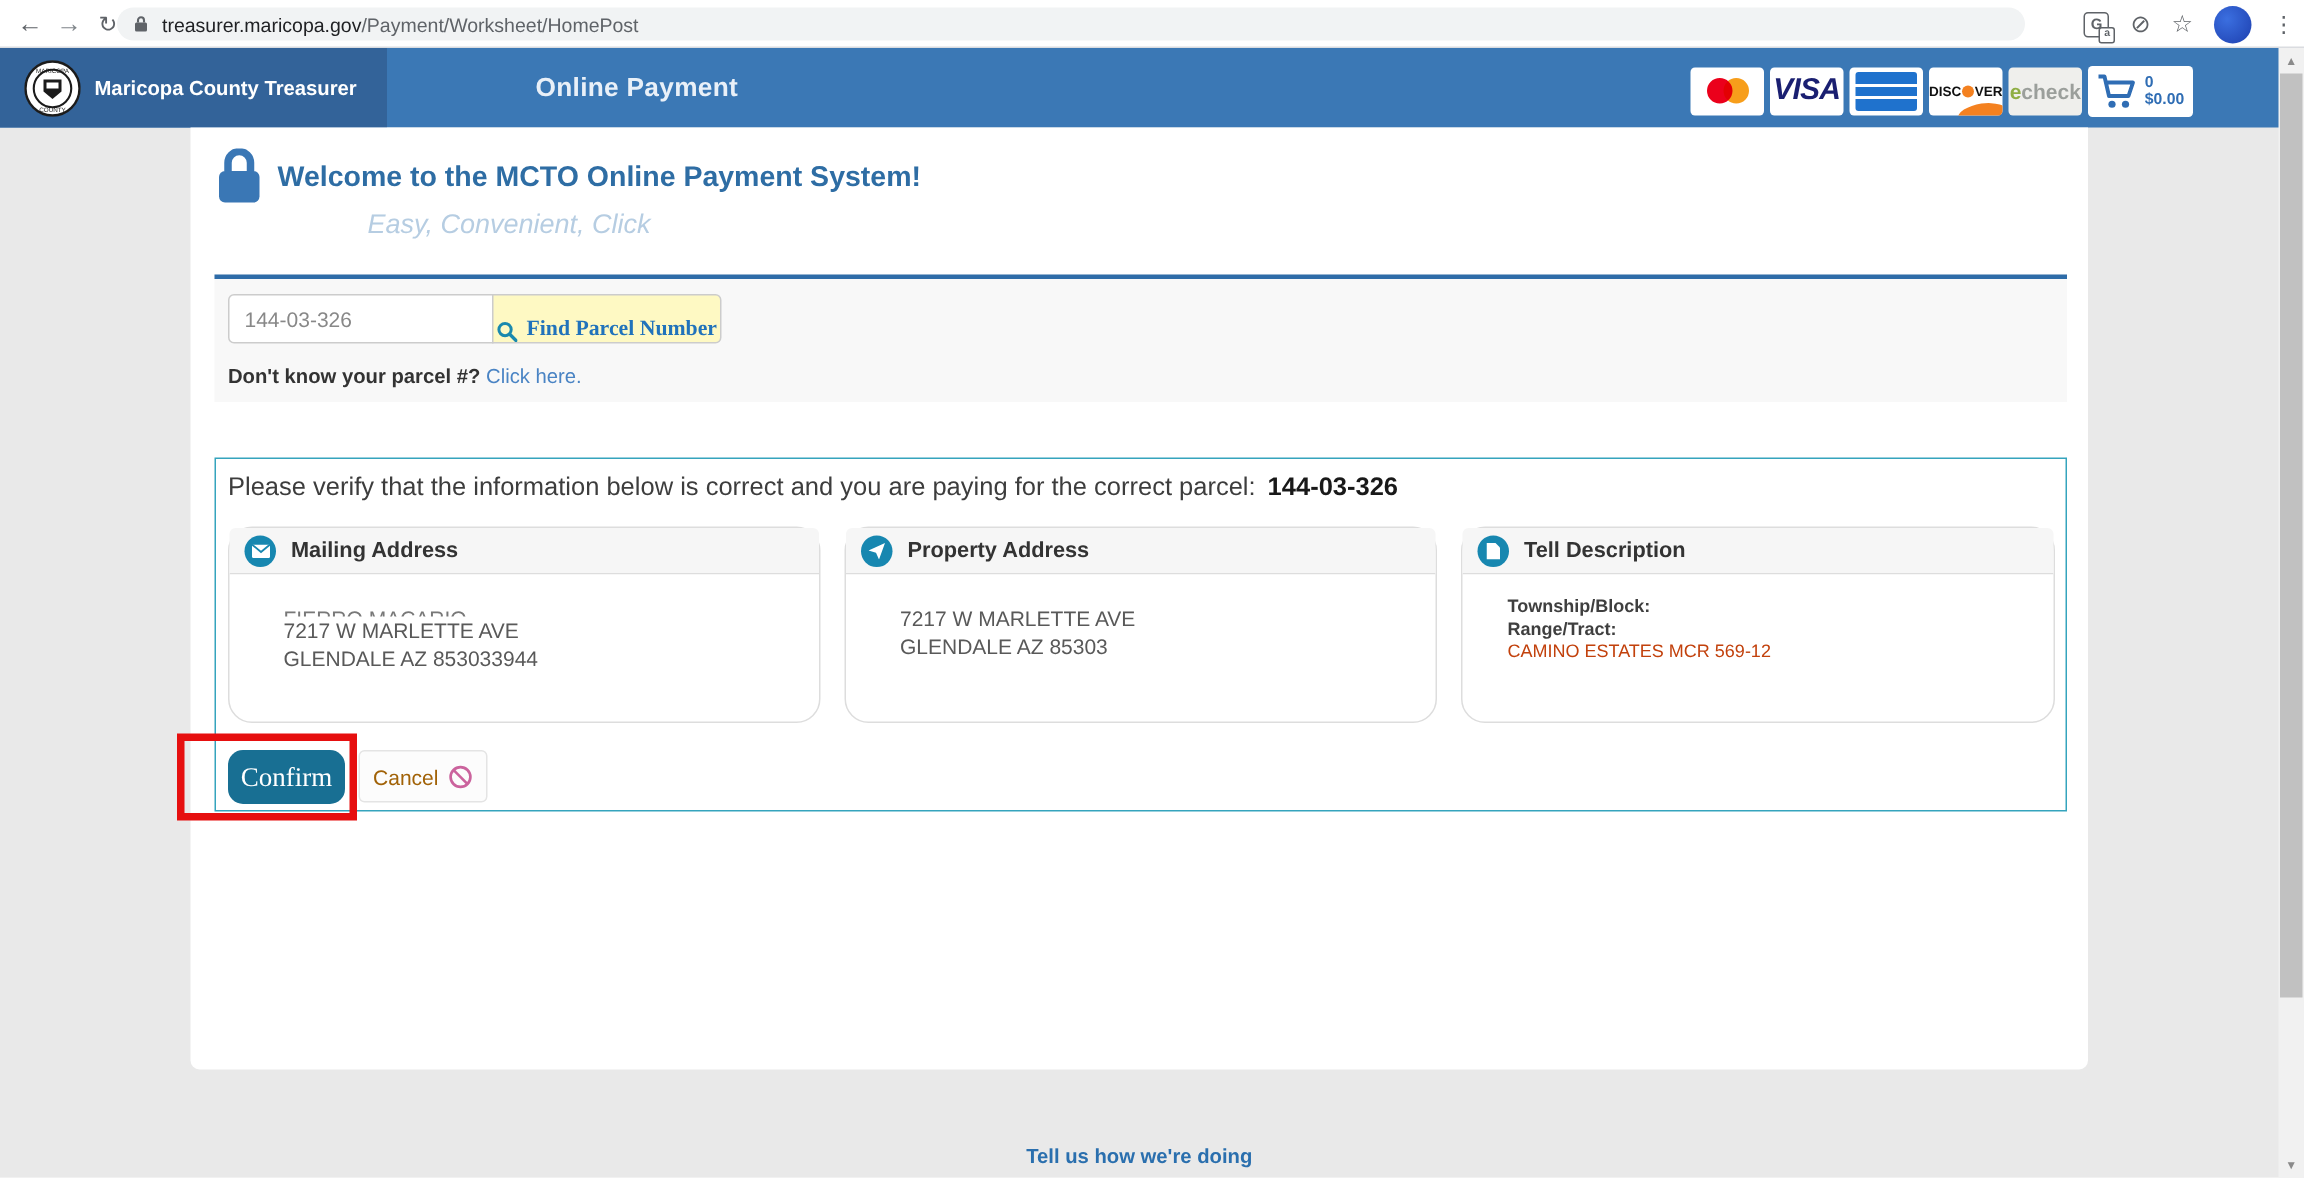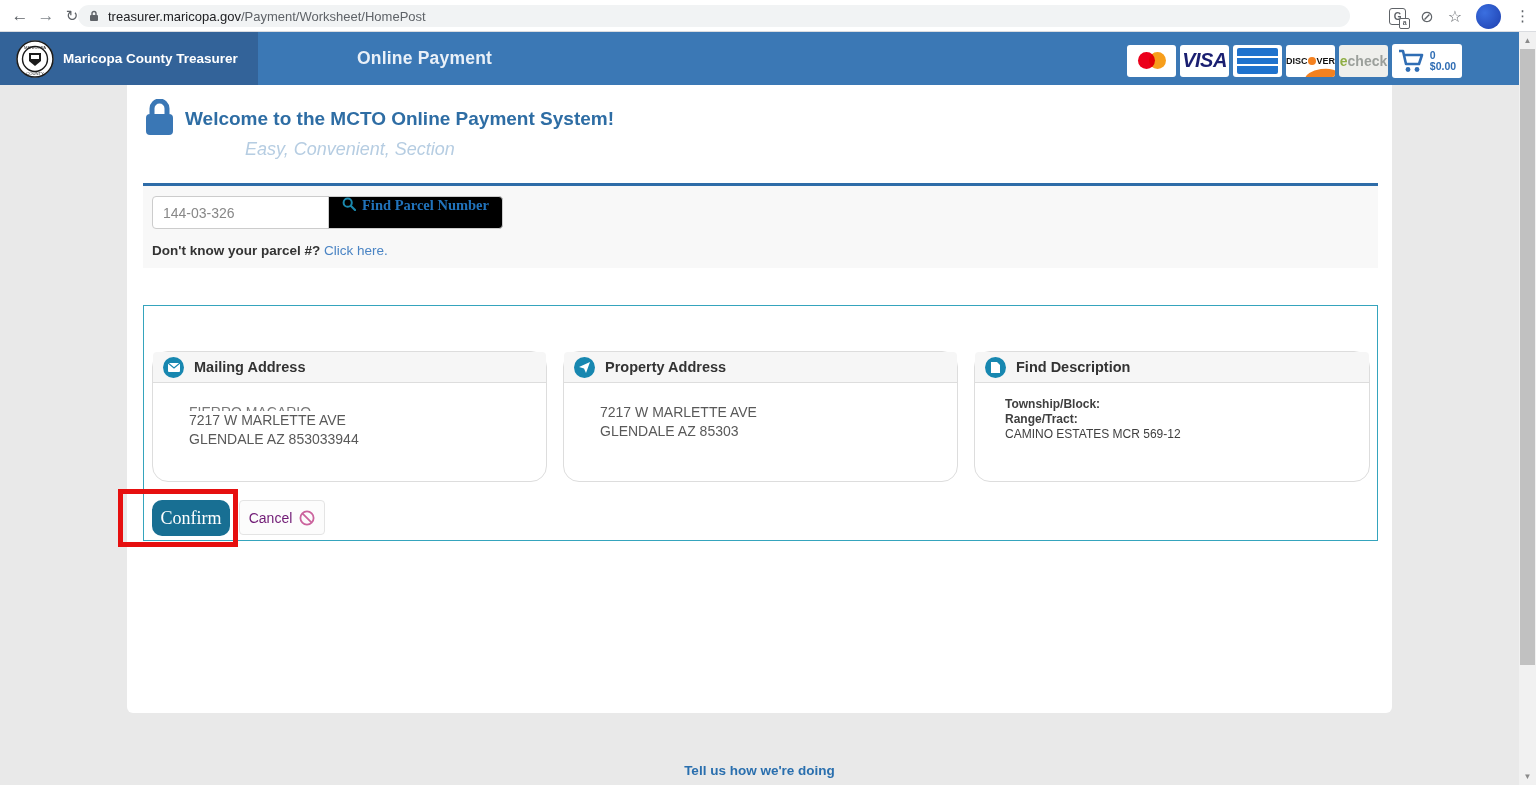--- a/index.html
+++ b/index.html
@@ -57,22 +57,22 @@
   
   .content-card { position:absolute; left:127px; top:85px; width:1265px; height:628px; background:#ffffff; border-radius:0 0 6px 6px; }
 
   .welcome-lock { position:absolute; left:145px; top:99px; }
   .welcome-title { position:absolute; left:185px; top:108px; font-size:19px; font-weight:bold; color:#2e6da4; }
   .welcome-sub { position:absolute; left:245px; top:139px; font-size:18px; font-style:italic; color:#b6cde2; }
 
   .search-panel { position:absolute; left:143px; top:183px; width:1235px; height:85px; background:#f8f8f8; border-top:3px solid #2e6ca8; }
   .parcel-input { position:absolute; left:9px; top:10px; width:177px; height:33px; border:1px solid #cccccc; border-radius:4px 0 0 4px;
                   padding:0 10px; font-size:14px; color:#888888; background:#ffffff; font-family:"Liberation Sans",sans-serif; }
-  .find-btn { position:absolute; left:185px; top:10px; width:175px; height:33px; background:#000000; border:1px solid #cccccc;
-              border-radius:0 4px 4px 0; display:flex; align-items:flex-start; justify-content:center; gap:6px; cursor:pointer; }
+  .find-btn { position:absolute; left:185px; top:10px; width:153px; height:33px; background:#fef9c3; border:1px solid #cccccc;
+              border-radius:0 4px 4px 0; display:flex; align-items:flex-end; justify-content:center; gap:6px; cursor:pointer; }
   .find-btn-label { font-family:"Liberation Serif", serif; font-weight:bold; font-size:14.5px; color:#2173bb; }
   .help-line { position:absolute; left:9px; top:57px; font-size:13.5px; }
   .help-bold { font-weight:bold; color:#333333; }
   .help-link { color:#4a84c4; cursor:pointer; }
 
   .verify-panel { position:absolute; left:143px; top:305px; width:1235px; height:236px; border:1px solid #35a4bd; background:#ffffff; }
   .verify-heading { position:absolute; left:8px; top:9px; font-size:17px; color:#3d3d3d; }
   .verify-parcel { font-weight:bold; color:#191919; margin-left:8px; }
 
   .vcard { position:absolute; top:45px; height:131px; border:1px solid #dddddd; border-radius:16px; background:#ffffff; }
@@ -80,27 +80,27 @@
   .vcard-2 { left:419px; width:395px; }
   .vcard-3 { left:830px; width:396px; }
   .vcard-head { height:31px; background:#f6f6f6; border-bottom:1px solid #dddddd; border-radius:4px 4px 0 0;
                 display:flex; align-items:center; padding-left:10px; gap:10px; }
   .vcard-title { font-size:14.5px; font-weight:bold; color:#333333; }
   .ico-circle { width:21px; height:21px; border-radius:50%; background:#1787b0; display:flex; align-items:center; justify-content:center; flex:0 0 auto; }
   .vcard-body { padding:20px 10px 0 36px; font-size:14px; color:#595959; line-height:19px; }
   .name-clip { height:8px; overflow:hidden; color:#787878; }
   .legal-body { padding:14px 10px 0 30px; font-size:12px; line-height:15px; color:#3f3f3f; }
   .legal-label { font-weight:bold; }
-  .legal-desc { font-weight:normal; color:#404040; }
+  .legal-desc { font-weight:normal; color:#c2410c; }
 
   .confirm-btn { position:absolute; left:8px; top:194px; width:78px; height:36px; background:#186f93; border:none; border-radius:10px;
                  color:#ffffff; font-size:18px; font-family:Liberation Serif, serif; cursor:pointer; }
   .cancel-btn { position:absolute; left:95px; top:194px; width:86px; height:35px; background:#fcfcfc; border:1px solid #e4e4e4;
                 border-radius:4px; display:flex; align-items:center; justify-content:center; gap:7px; cursor:pointer; }
-  .cancel-label { color:#701a75; font-size:14px; }
+  .cancel-label { color:#a16207; font-size:14px; }
 
   .annotation { position:absolute; left:118px; top:489px; width:120px; height:58px; border:5px solid #e60f0f; z-index:20; pointer-events:none; }
 
   .footer-link { position:absolute; left:0; top:763px; width:1519px; text-align:center; font-size:13.5px; font-weight:bold; color:#2a6fae; cursor:pointer; }
 
   
   .scrollbar { position:absolute; right:0; top:32px; width:17px; height:753px; background:#f1f1f1; }
   .sb-arrow { position:absolute; left:0; width:17px; height:15px; color:#8a8a8a; font-size:8px; text-align:center; line-height:15px; cursor:pointer; }
   .sb-up { top:1px; }
   .sb-down { bottom:1px; }
@@ -182,38 +182,41 @@
     </div>
   </div>
 
   <div class="content-card"></div>
 
   <svg class="welcome-lock" width="29" height="38" viewBox="0 0 29 38">
     <rect x="1" y="15" width="27" height="21" rx="4" fill="#3a77b5"></rect>
     <path d="M7 15V9.5a7.5 7.5 0 0 1 15 0V15" fill="none" stroke="#3a77b5" stroke-width="5"></path>
   </svg>
   <div class="welcome-title">Welcome to the MCTO Online Payment System!</div>
-  <div class="welcome-sub">Easy, Convenient, Section</div>
+  <div class="welcome-sub">Easy, Convenient, Click</div>
 
   <div class="search-panel">
     <input class="parcel-input" type="text" value="144-03-326" style="">
     <div class="find-btn">
       <svg width="14" height="14" viewBox="0 0 14 14">
         <circle cx="5.7" cy="5.7" r="4.1" fill="none" stroke="#1a89ae" stroke-width="2"></circle>
         <line x1="9" y1="9" x2="13" y2="13" stroke="#1a89ae" stroke-width="2.2" stroke-linecap="round"></line>
       </svg>
       <span class="find-btn-label">Find Parcel Number</span>
     </div>
     <div class="help-line">
       <span class="help-bold">Don't know your parcel #?</span>
       <span class="help-link">Click here.</span>
     </div>
   </div>
 
   <div class="verify-panel">
+    <div class="verify-heading">
+      <span>Please verify that the information below is correct and you are paying for the correct parcel:</span><span class="verify-parcel">144-03-326</span>
+    </div>
 
     <div class="vcard vcard-1">
       <div class="vcard-head">
         <span class="ico-circle">
           <svg width="12" height="9" viewBox="0 0 12 9">
               <rect x="0" y="0" width="12" height="9" rx="1" fill="#ffffff"></rect>
               <path d="M0 0l6 5 6-5" fill="none" stroke="#1787b0" stroke-width="1.2"></path>
             </svg>
         </span>
         <span class="vcard-title">Mailing Address</span>
@@ -240,21 +243,21 @@
       </div>
     </div>
 
     <div class="vcard vcard-3">
       <div class="vcard-head">
         <span class="ico-circle">
           <svg width="9" height="11" viewBox="0 0 9 11">
               <path d="M0 0h6l3 3v8H0z" fill="#ffffff"></path>
             </svg>
         </span>
-        <span class="vcard-title">Find Description</span>
+        <span class="vcard-title">Tell Description</span>
       </div>
       <div class="legal-body">
         <div><span class="legal-label">Township/Block:</span> <span></span></div>
         <div><span class="legal-label">Range/Tract:</span> <span></span></div>
         <div class="legal-desc">CAMINO ESTATES MCR 569-12</div>
       </div>
     </div>
 
     <button class="confirm-btn">Confirm</button>
     <div class="cancel-btn">

